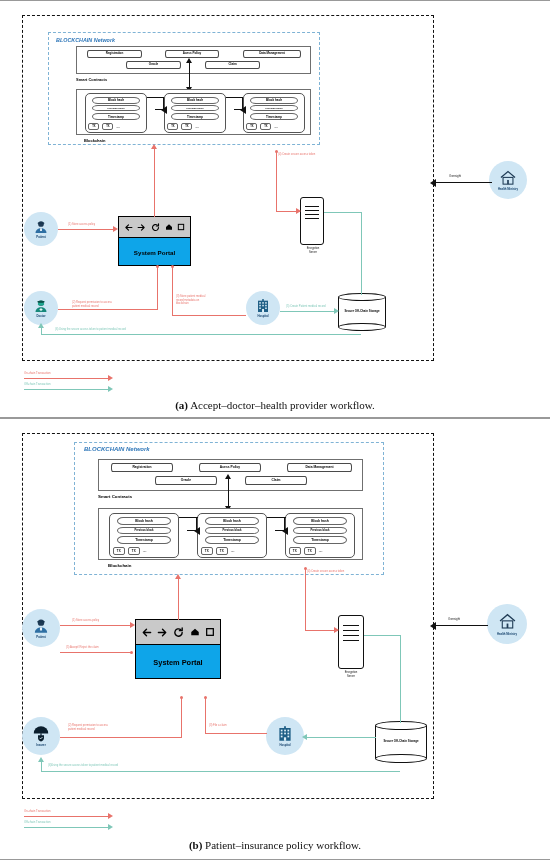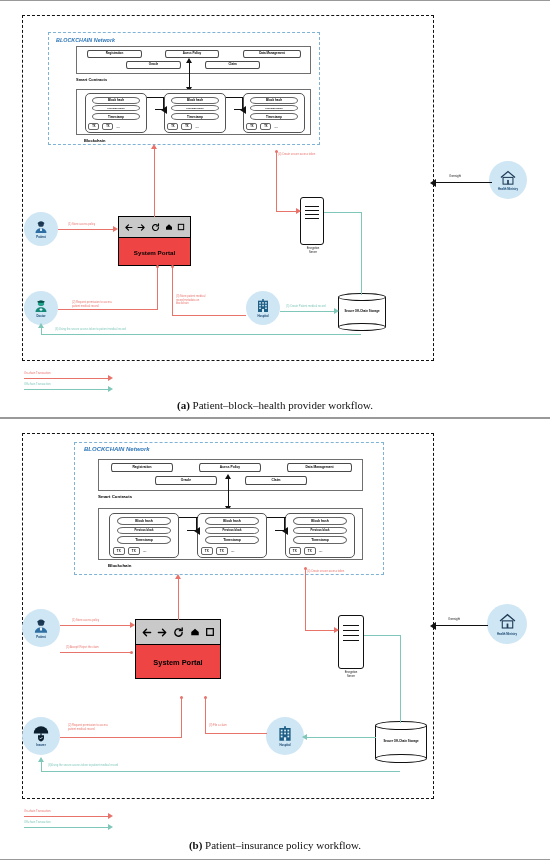--- a/index.html
+++ b/index.html
@@ -58,21 +58,21 @@
   .lbl{position:absolute;color:#e8736b;font-size:2.7px;line-height:1.35;white-space:pre-line;}
   .lbl.g{color:#7fc7b8;}
   .lbl.k{color:#111;}
 
   
   .actor{position:absolute;border-radius:50%;background:#cfe6f4;
          display:flex;flex-direction:column;align-items:center;justify-content:center;}
   .actor .cap{font-size:2.8px;font-weight:bold;color:#13406b;margin-top:0.5px;}
 
   
-  .portal{position:absolute;border:1.6px solid #000;background:#ef4444;box-sizing:border-box;}
+  .portal{position:absolute;border:1.6px solid #000;background:#0ea5e9;box-sizing:border-box;}
   .portal .bar{height:42%;border-bottom:1.6px solid #000;background:#c9c9c9;
                display:flex;align-items:center;justify-content:space-evenly;}
   .portal .body{height:58%;display:flex;align-items:center;justify-content:center;
                 font-weight:bold;color:#000;}
 
   
   .server{position:absolute;border:1.3px solid #111;border-radius:3px;background:#fff;box-sizing:border-box;}
   .server i{position:absolute;left:18%;right:18%;height:0.9px;background:#111;}
 
   
@@ -303,21 +303,21 @@
     <div class="lgd-txt" style="left:24px;top:370px;color:#e8736b;">On-chain Transaction</div>
     <div class="lgd-line" style="left:24px;top:377px;width:86px;background:#e8736b;"></div>
     <div class="arw r" style="left:108px;top:374.2px;"></div>
 
     <div class="lgd-txt" style="left:24px;top:381px;color:#7fc7b8;">Off-chain Transaction</div>
     <div class="lgd-line" style="left:24px;top:388px;width:86px;background:#7fc7b8;"></div>
     <div class="arw gr" style="left:108px;top:385.2px;"></div>
 
     <div class="caption" style="top:398px;">
       <b>(a)</b>
-      <span>Patient–block–health provider workflow.</span>
+      <span>Accept–doctor–health provider workflow.</span>
     </div>
   </div>
 </div>
 
 <div class="figure fig-b">
   <div class="canvas">
 
     <div class="outer-dash" style="left:22px;top:14px;width:412px;height:366px;"></div>
 
     <div class="bc-dash" style="left:74px;top:23px;width:310px;height:133px;"></div>

